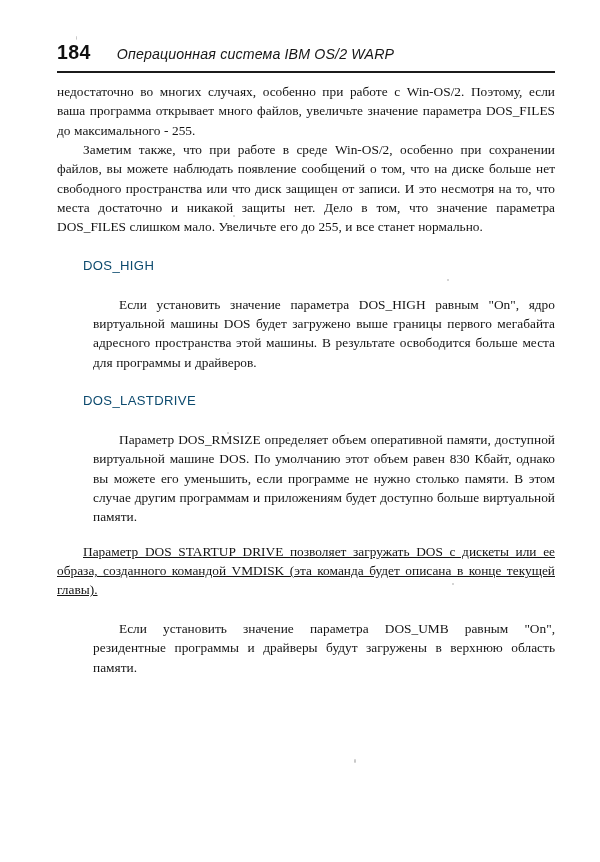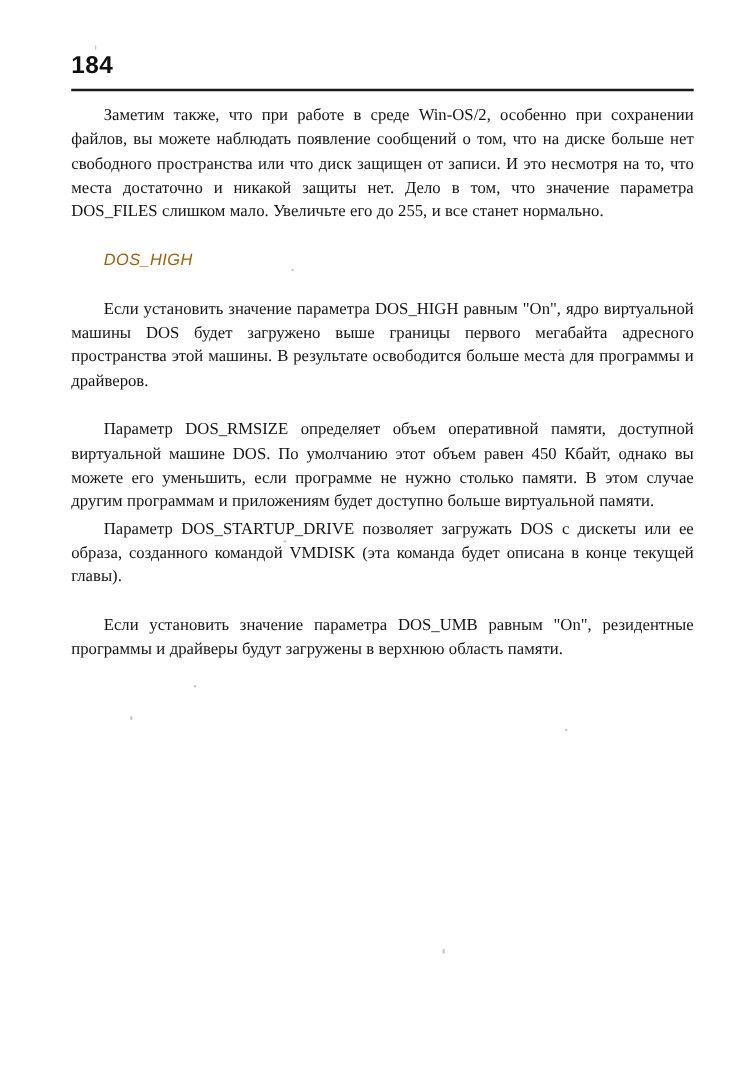--- a/index.html
+++ b/index.html
@@ -75,68 +75,72 @@
     text-justify: inter-word;
     letter-spacing: 0.01px;
     word-spacing: 0.2px;
     hyphens: manual;
   }
   p.body.indent {
     text-indent: 26px;
   }
   p.body.gap {
     margin-top: 19.3px;
+    margin-left: 36px;
   }
   p.body.gap-small {
-    margin-top: 2px;
+    margin-top: 15px;
+    text-decoration: underline;
   }
 
   h3.section {
     margin: 0;
     font-family: "Liberation Sans", "DejaVu Sans", sans-serif;
-    font-style: italic;
     font-weight: normal;
     font-size: 13.1px;
     line-height: 19.35px;
     letter-spacing: 0.35px;
     text-indent: 26px;
-    color: #a16207;
+    color: #0c4a6e;
   }
   h3.section.gap {
     margin-top: 19.3px;
   }
 
   
   .speck {
     position: absolute;
     background: #9a9a9a;
     border-radius: 50%;
     opacity: 0.55;
   }
 </style>
 </head>
 <body>
 
 <div class="page">
 
   <div class="running-head">
     <span class="folio">184</span>
+    <span class="head-title">Операционная система IBM OS/2 WARP</span>
   </div>
   <div class="head-rule"></div>
 
   <div class="column">
 
+    <p class="body">недостаточно во многих случаях, особенно при работе с Win-OS/2. Поэтому, если ваша программа открывает много файлов, увеличьте значение параметра DOS_FILES до максимального - 255.</p>
 
     <p class="body indent">Заметим также, что при работе в среде Win-OS/2, особенно при сохранении файлов, вы можете наблюдать появление сообщений о том, что на диске больше нет свободного пространства или что диск защищен от записи. И это несмотря на то, что места достаточно и никакой защиты нет. Дело в том, что значение параметра DOS_FILES слишком мало. Увеличьте его до 255, и все станет нормально.</p>
 
     <h3 class="section gap">DOS_HIGH</h3>
     <p class="body indent gap">Если установить значение параметра DOS_HIGH равным "On", ядро виртуальной машины DOS будет загружено выше границы первого мегабайта адресного пространства этой машины. В результате освободится больше места для программы и драйверов.</p>
 
+    <h3 class="section gap">DOS_LASTDRIVE</h3>
 
-    <p class="body indent gap">Параметр DOS_RMSIZE определяет объем оперативной памяти, доступной виртуальной машине DOS. По умолчанию этот объем равен 450 Кбайт, однако вы можете его уменьшить, если программе не нужно столько памяти. В этом случае другим программам и приложениям будет доступно больше виртуальной памяти.</p>
+    <p class="body indent gap">Параметр DOS_RMSIZE определяет объем оперативной памяти, доступной виртуальной машине DOS. По умолчанию этот объем равен 830 Кбайт, однако вы можете его уменьшить, если программе не нужно столько памяти. В этом случае другим программам и приложениям будет доступно больше виртуальной памяти.</p>
 
 
     <p class="body indent gap-small">Параметр DOS_STARTUP_DRIVE позволяет загружать DOS с дискеты или ее образа, созданного командой VMDISK (эта команда будет описана в конце текущей главы).</p>
 
     <p class="body indent gap">Если установить значение параметра DOS_UMB равным "On", резидентные программы и драйверы будут загружены в верхнюю область памяти.</p>
 
   </div>
 
   <span class="speck" style="left:76px;  top:36px;  width:1.4px; height:4px;"></span>
   <span class="speck" style="left:233px; top:215px; width:2.4px; height:2.4px;"></span>

